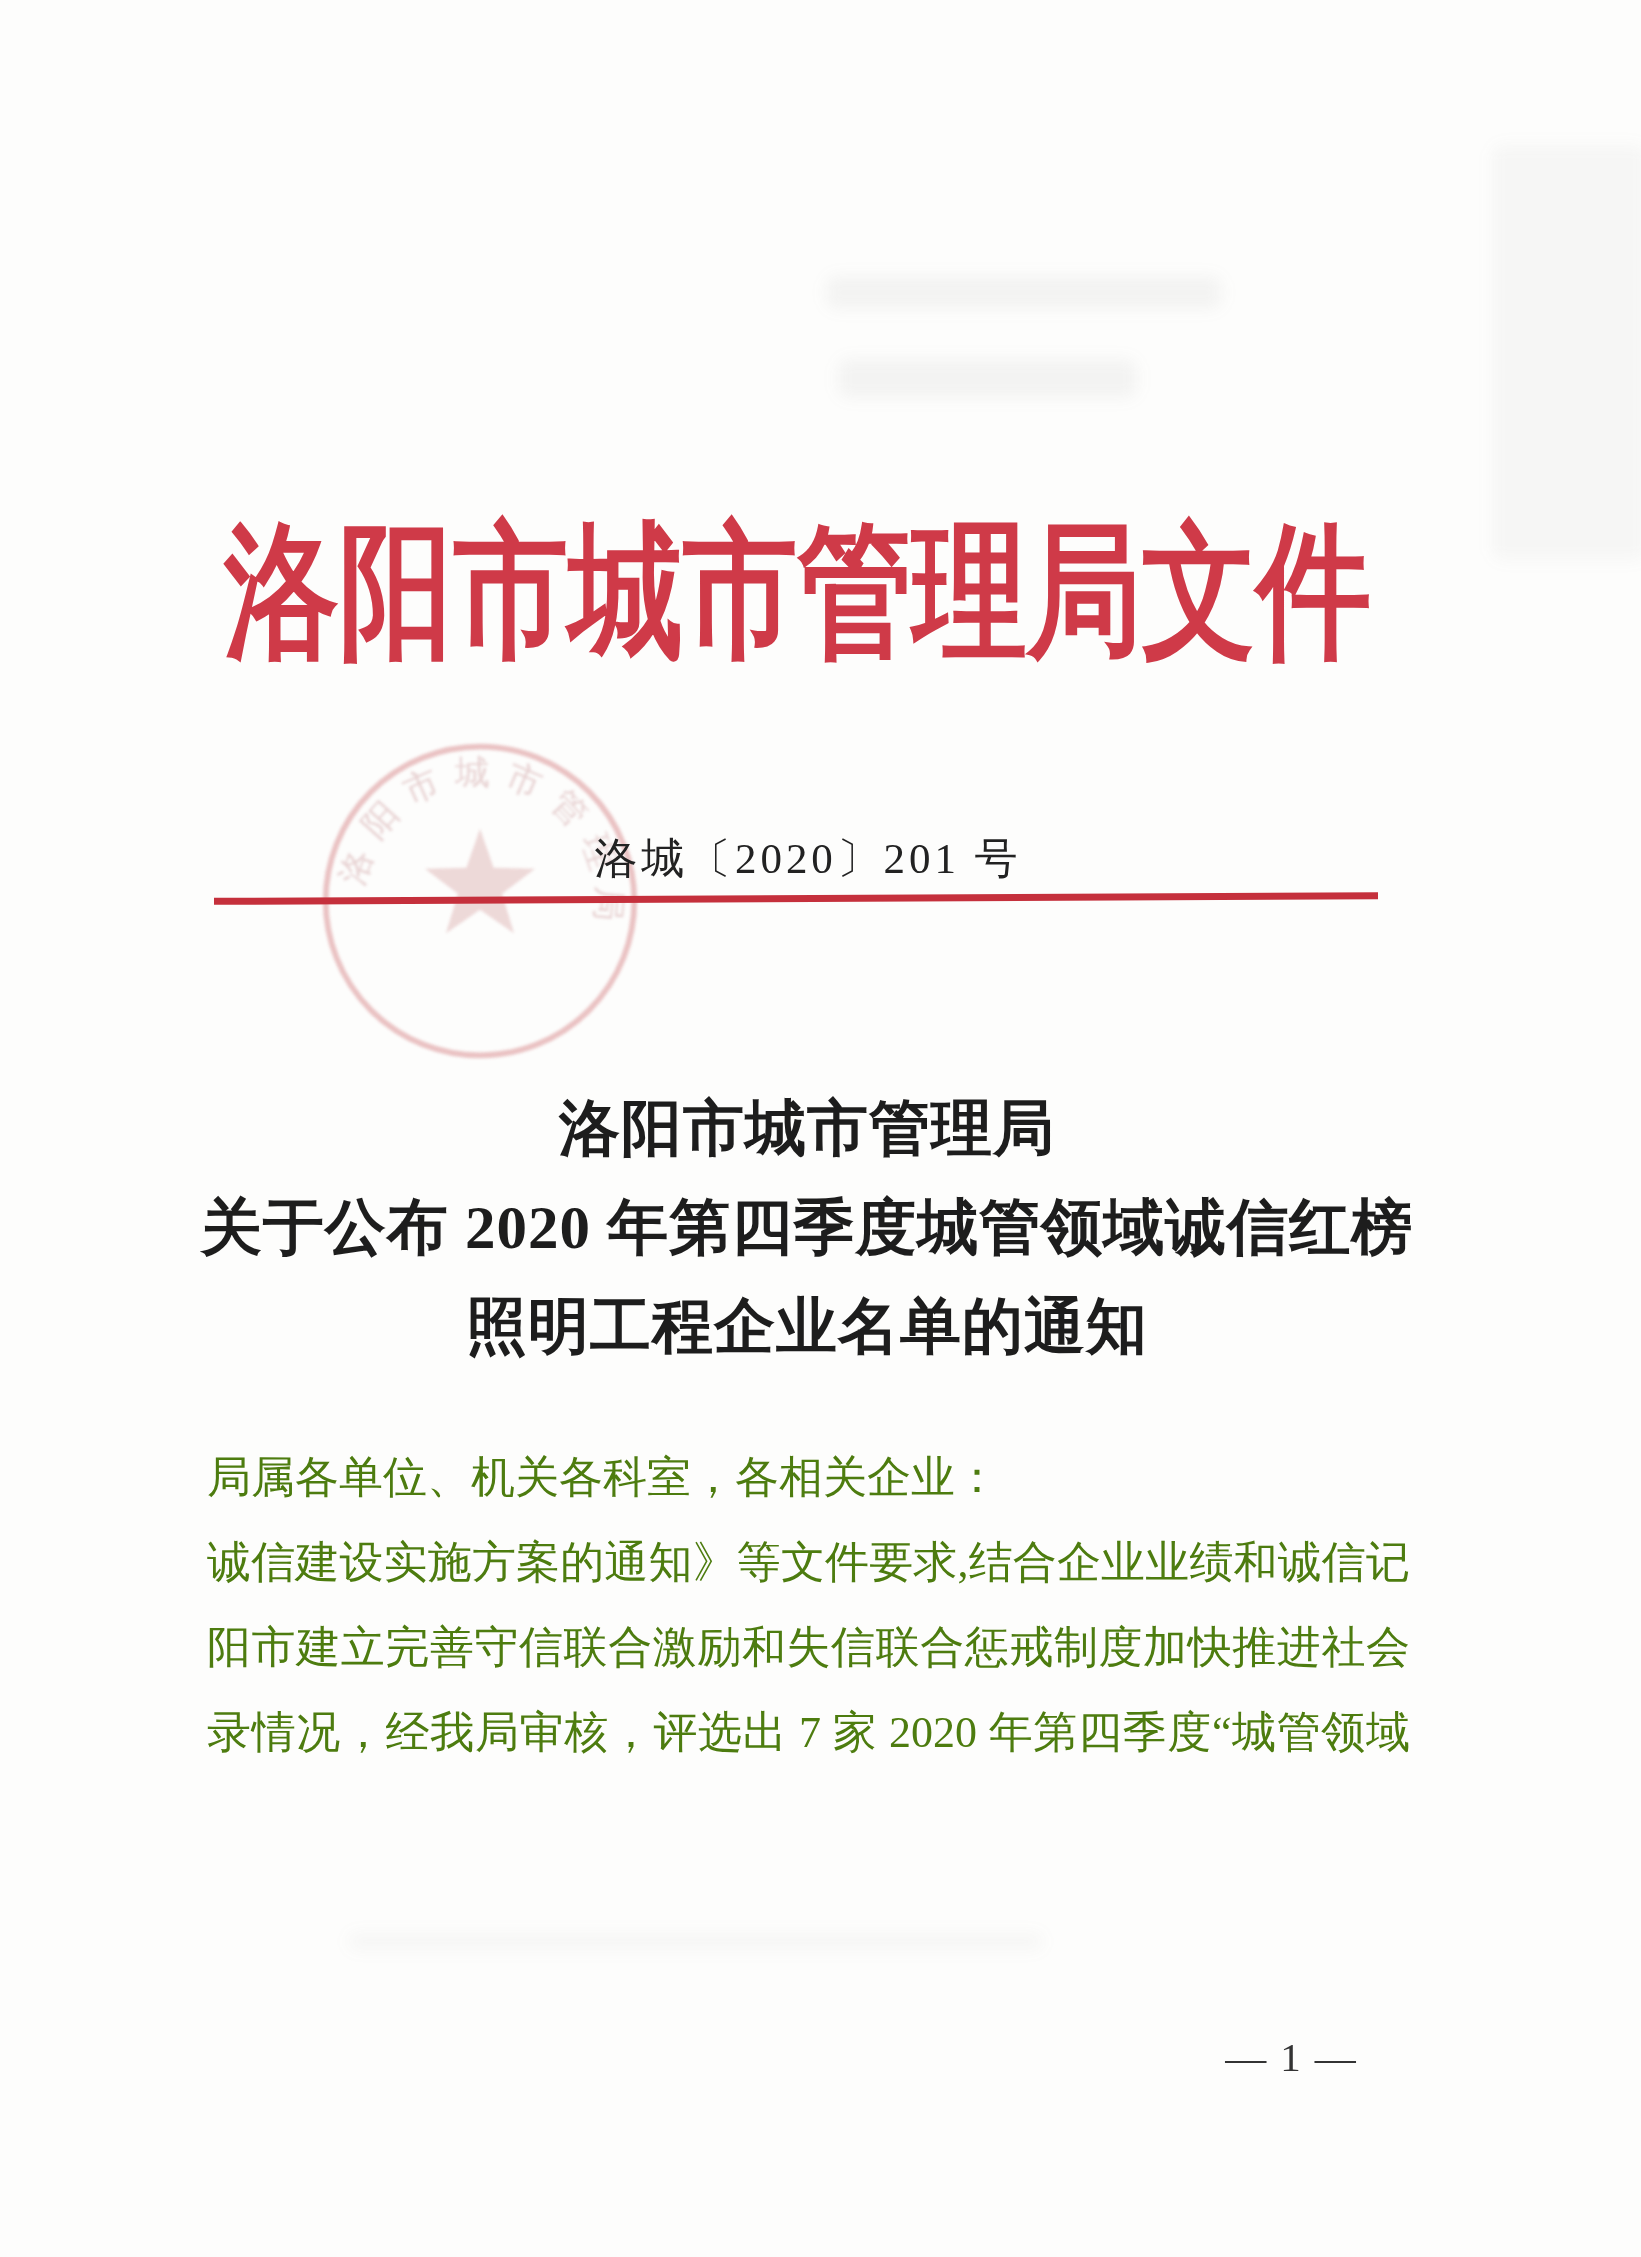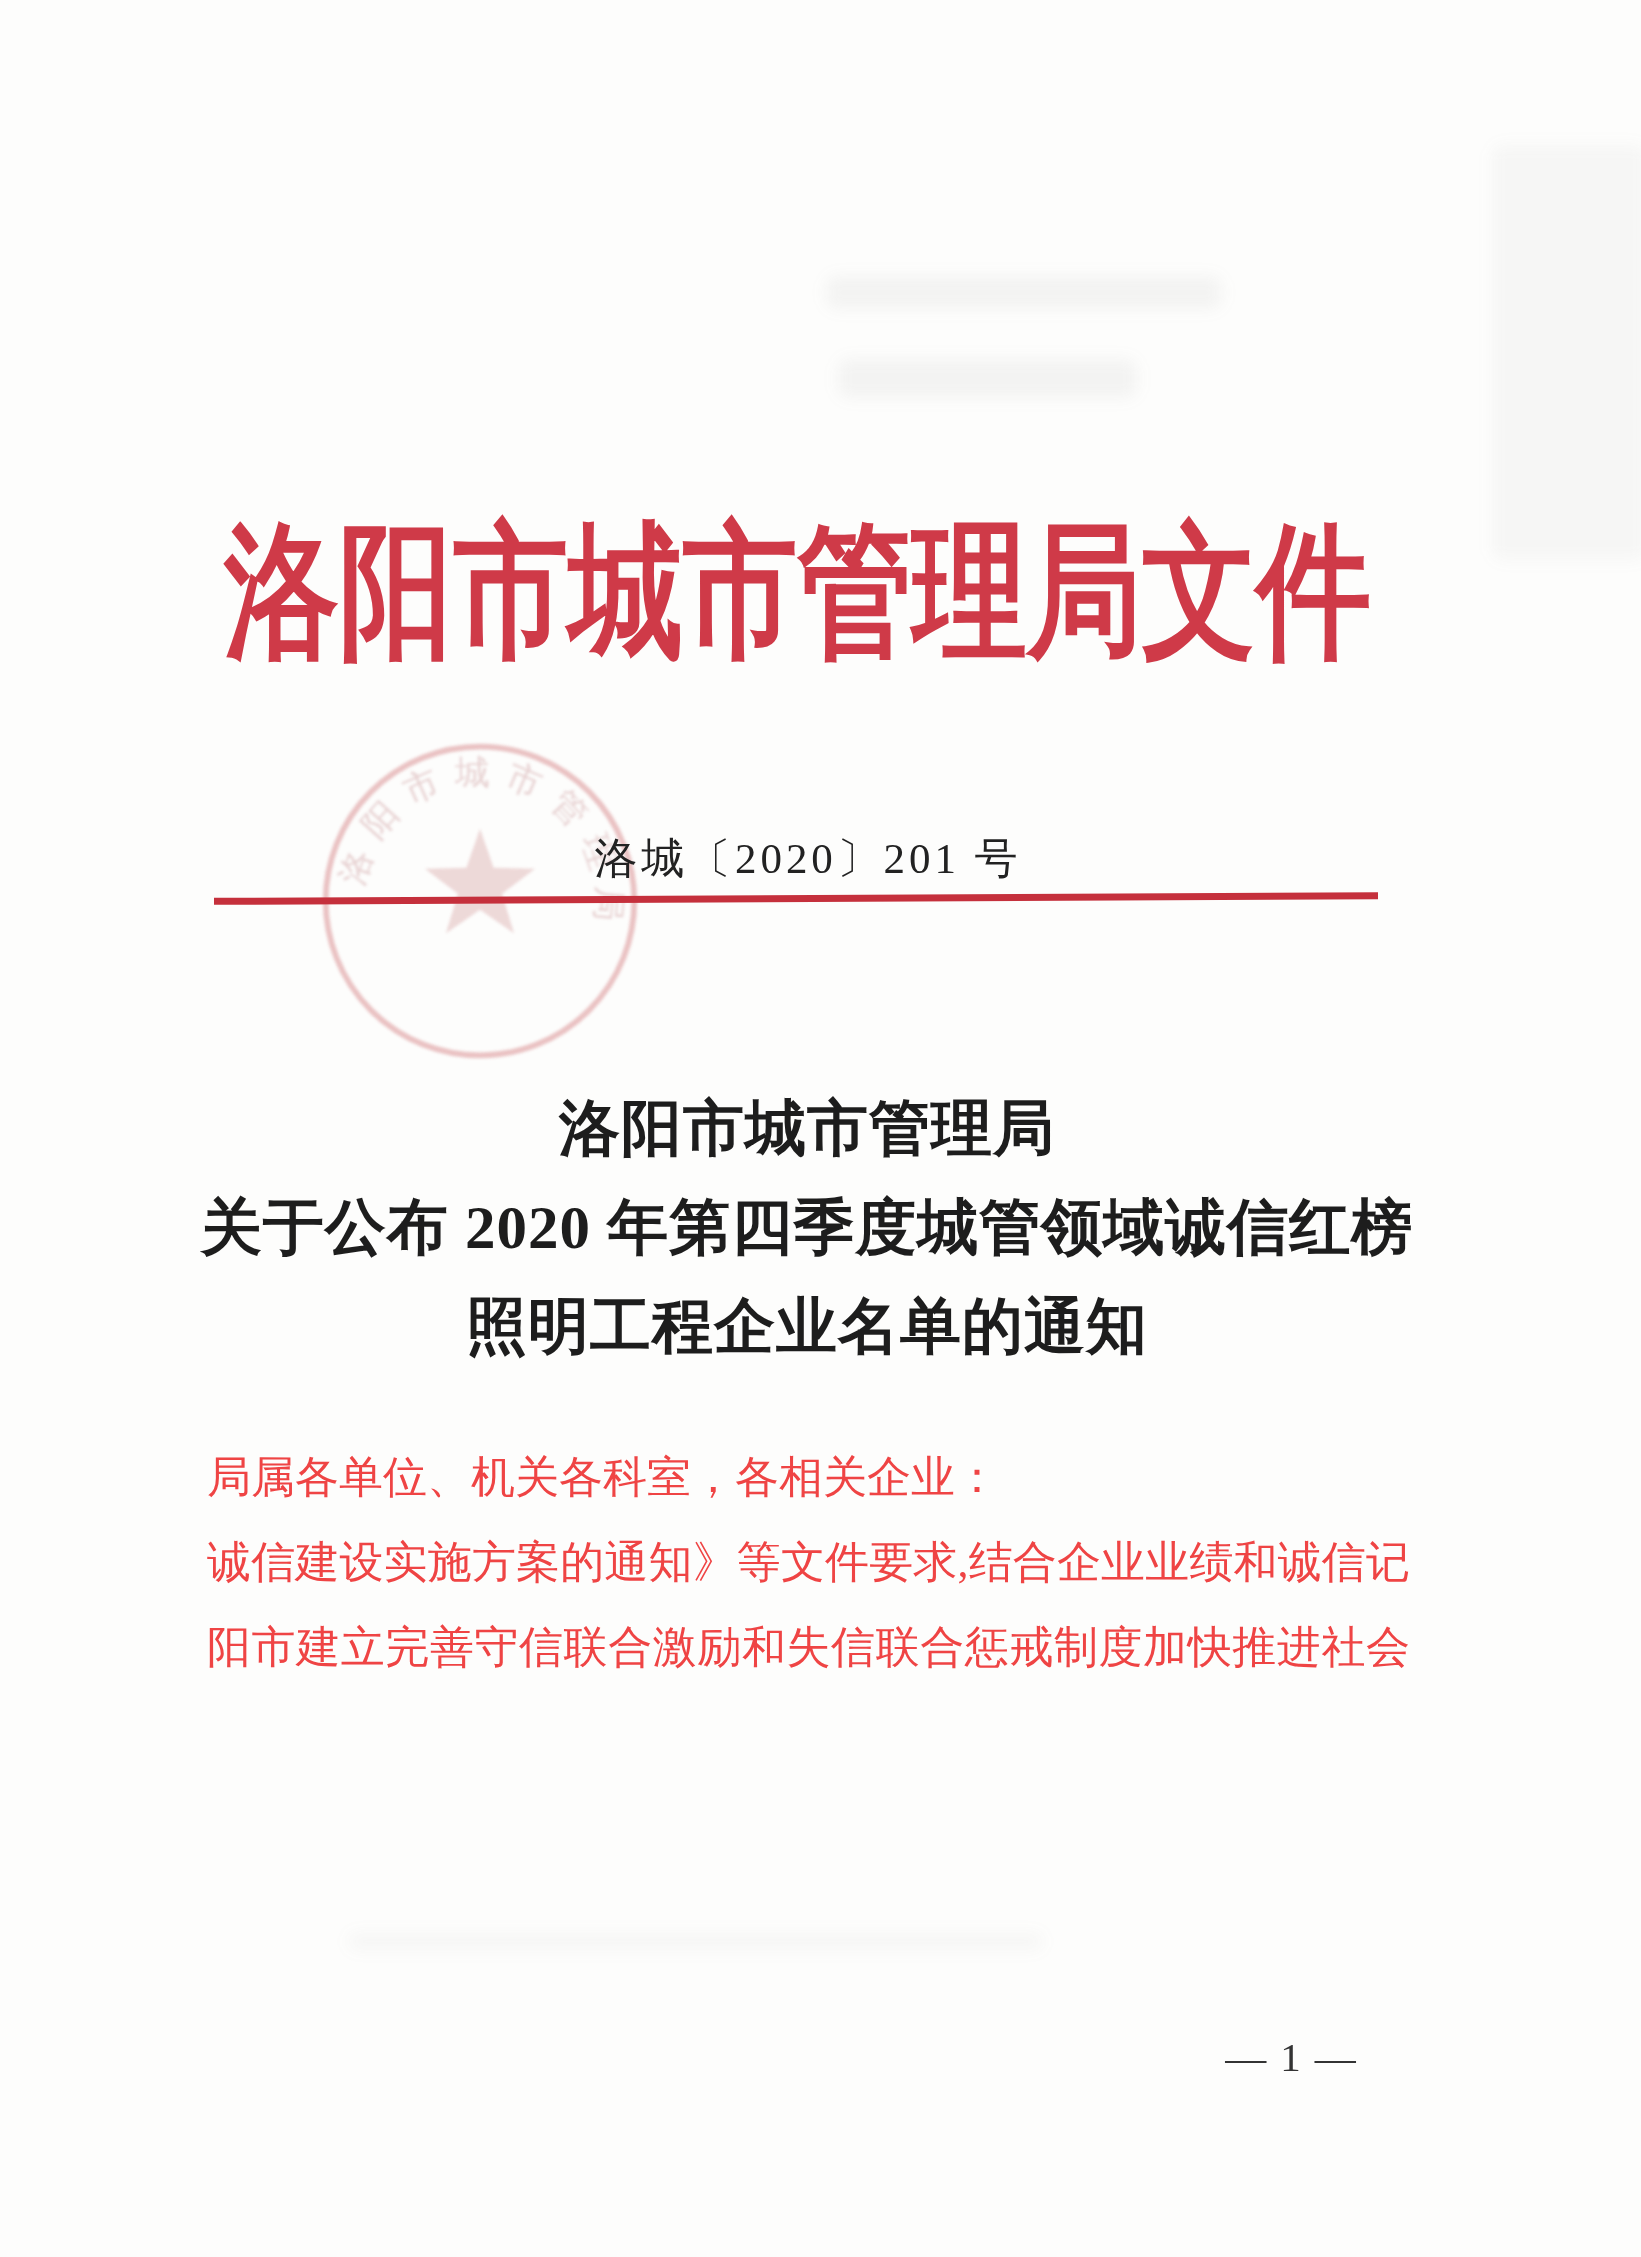--- a/index.html
+++ b/index.html
@@ -74,21 +74,21 @@
     color:#1d1d1d;
     white-space:nowrap;
   }
 
   .body-block {
     position:absolute;
     top:1435px; left:207px;
     width:1203px;
     font-size:44px;
     line-height:85px;
-    color:#ef4444;
+    color:#4d7c0f;
   }
   .body-block .line { height:85px; white-space:nowrap; }
   .body-block .line.j {
     text-align:justify;
     text-align-last:justify;
     white-space:normal;
   }
   .indent { text-indent:2em; }
 
   .page-number {
@@ -134,18 +134,19 @@
   <div class="title-block">
     <div>洛阳市城市管理局</div>
     <div>关于公布 2020 年第四季度城管领域诚信红榜</div>
     <div>照明工程企业名单的通知</div>
   </div>
 
   <div class="body-block">
     <div class="line">局属各单位、机关各科室，各相关企业：</div>
     <div class="line j">诚信建设实施方案的通知》等文件要求,结合企业业绩和诚信记</div>
     <div class="line j">阳市建立完善守信联合激励和失信联合惩戒制度加快推进社会</div>
+    <div class="line j">录情况，经我局审核，评选出 7 家 2020 年第四季度“城管领域</div>
   </div>
 
   <div class="page-number">— 1 —</div>
 
 </div>
 
 
 </body></html>

